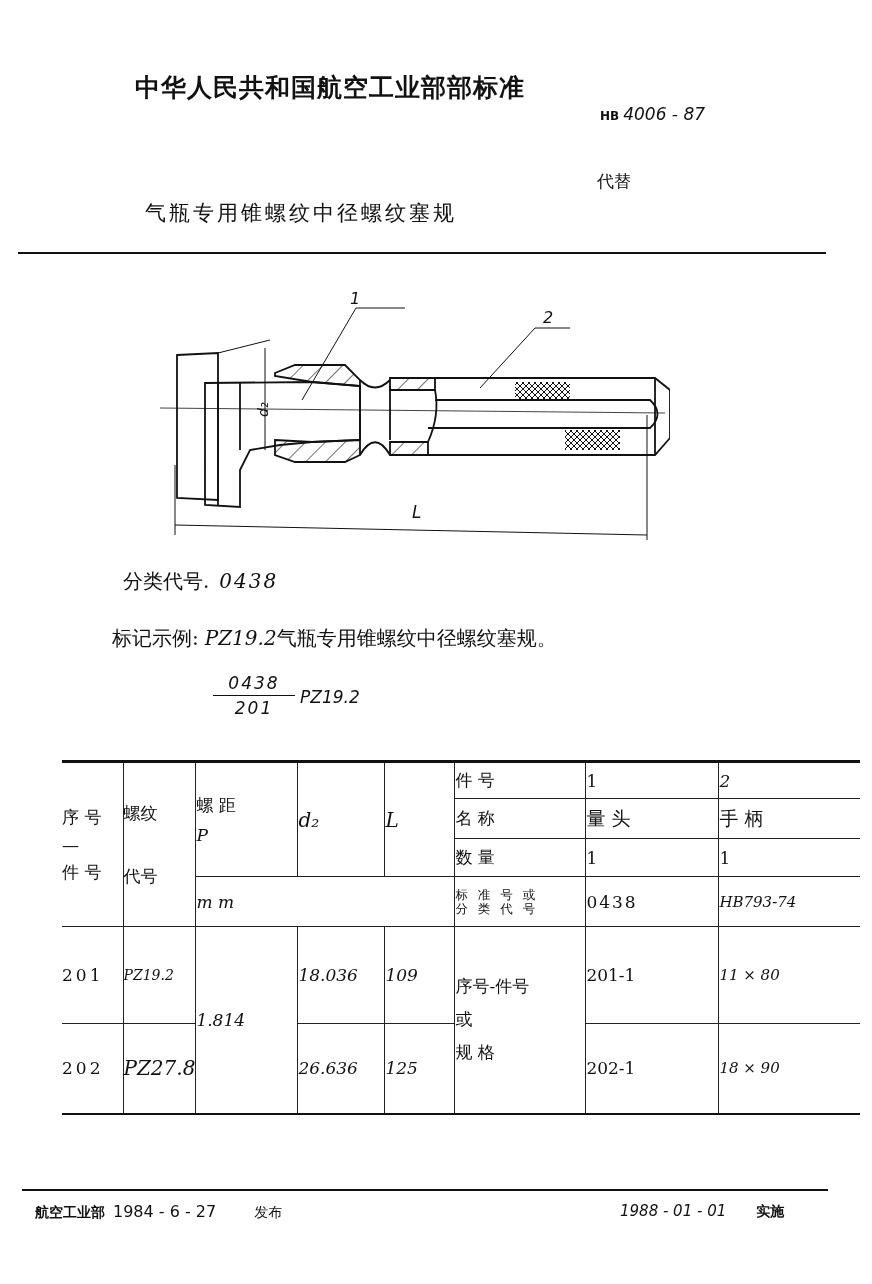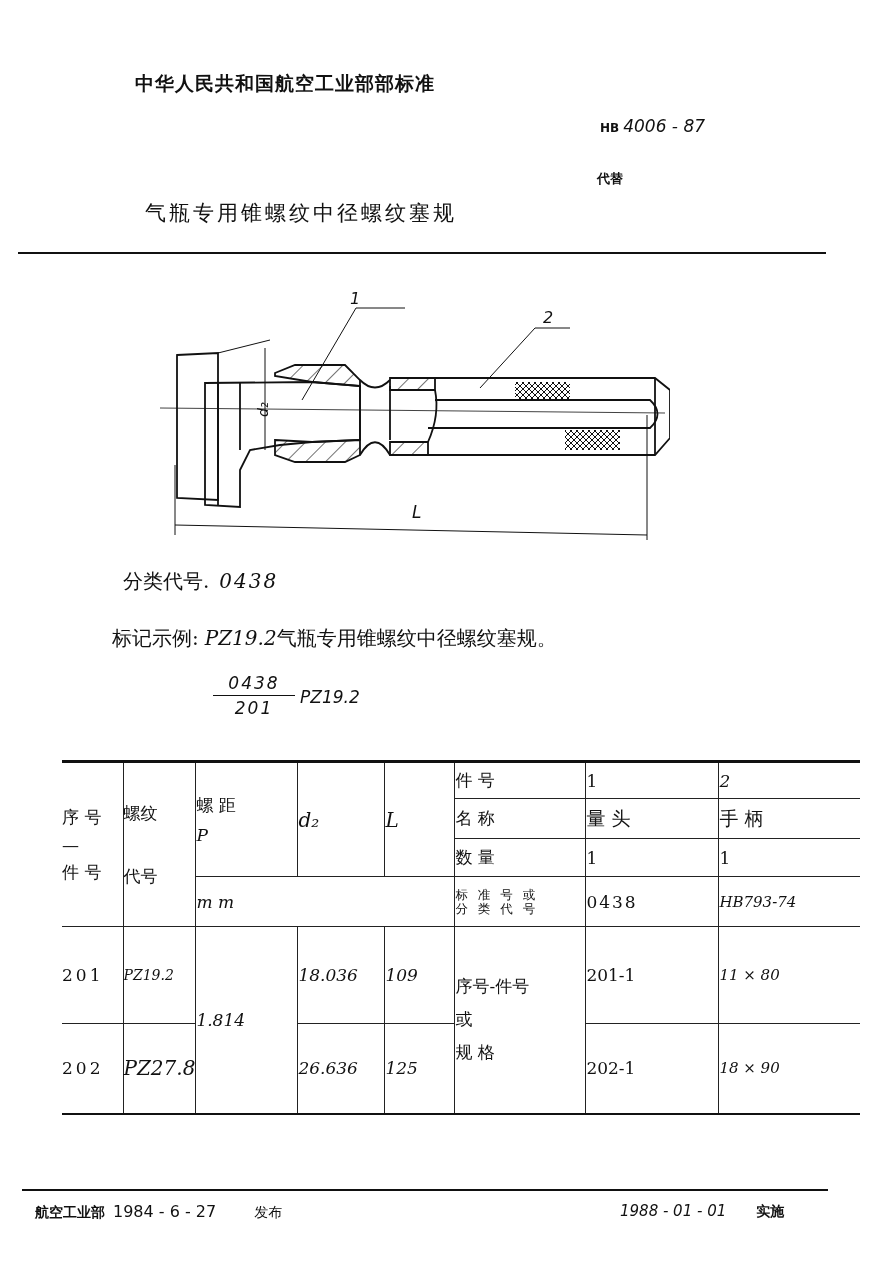--- a/index.html
+++ b/index.html
@@ -1,22 +1,22 @@
 <!DOCTYPE html>
 <html><head>
 <meta charset="utf-8">
 <style>
   html, body { margin:0; padding:0; background:#ffffff; }
   body { width:872px; height:1284px; position:relative; overflow:hidden;
          font-family:"DejaVu Sans", "Liberation Sans", sans-serif; color:#111; }
   .abs { position:absolute; }
-  .org { left:135px; top:71px; font-size:19px; font-weight:bold; letter-spacing:1px; }
-  .stdno { left:600px; top:116px; font-size:17px; font-style:italic; }
+  .org { left:135px; top:71px; font-size:25px; font-weight:bold; letter-spacing:1px; }
+  .stdno { left:600px; top:104px; font-size:17px; font-style:italic; }
   .stdno .hb { font-size:12px; font-style:normal; font-weight:bold; margin-right:4px; }
-  .replace { left:597px; top:170px; font-size:13px; font-weight:bold; }
+  .replace { left:597px; top:170px; font-size:17px; font-weight:normal; }
   .title { left:145px; top:199px; font-size:21px; letter-spacing:3px; font-family:"DejaVu Serif", serif; }
   .rule { background:#111; height:2px; }
   .drawing { left:160px; top:290px; width:510px; height:250px; }
   .classline { left:112px; top:568px; font-size:20px; font-family:"DejaVu Serif", serif;margin-left:11px; }
   .classline .val { font-style:italic; margin-left:10px; letter-spacing:2px; }
   .markline { left:112px; top:625px; font-size:20px; font-family:"DejaVu Serif", serif; }
   .markline .it { font-style:italic; margin-left:6px; }
   .frac { left:213px; top:673px; width:82px; text-align:center; font-size:17px; font-style:italic; }
   .frac .num { border-bottom:1.5px solid #111; padding-bottom:2px; letter-spacing:2px; }
   .frac .den { padding-top:2px; letter-spacing:2px; }

